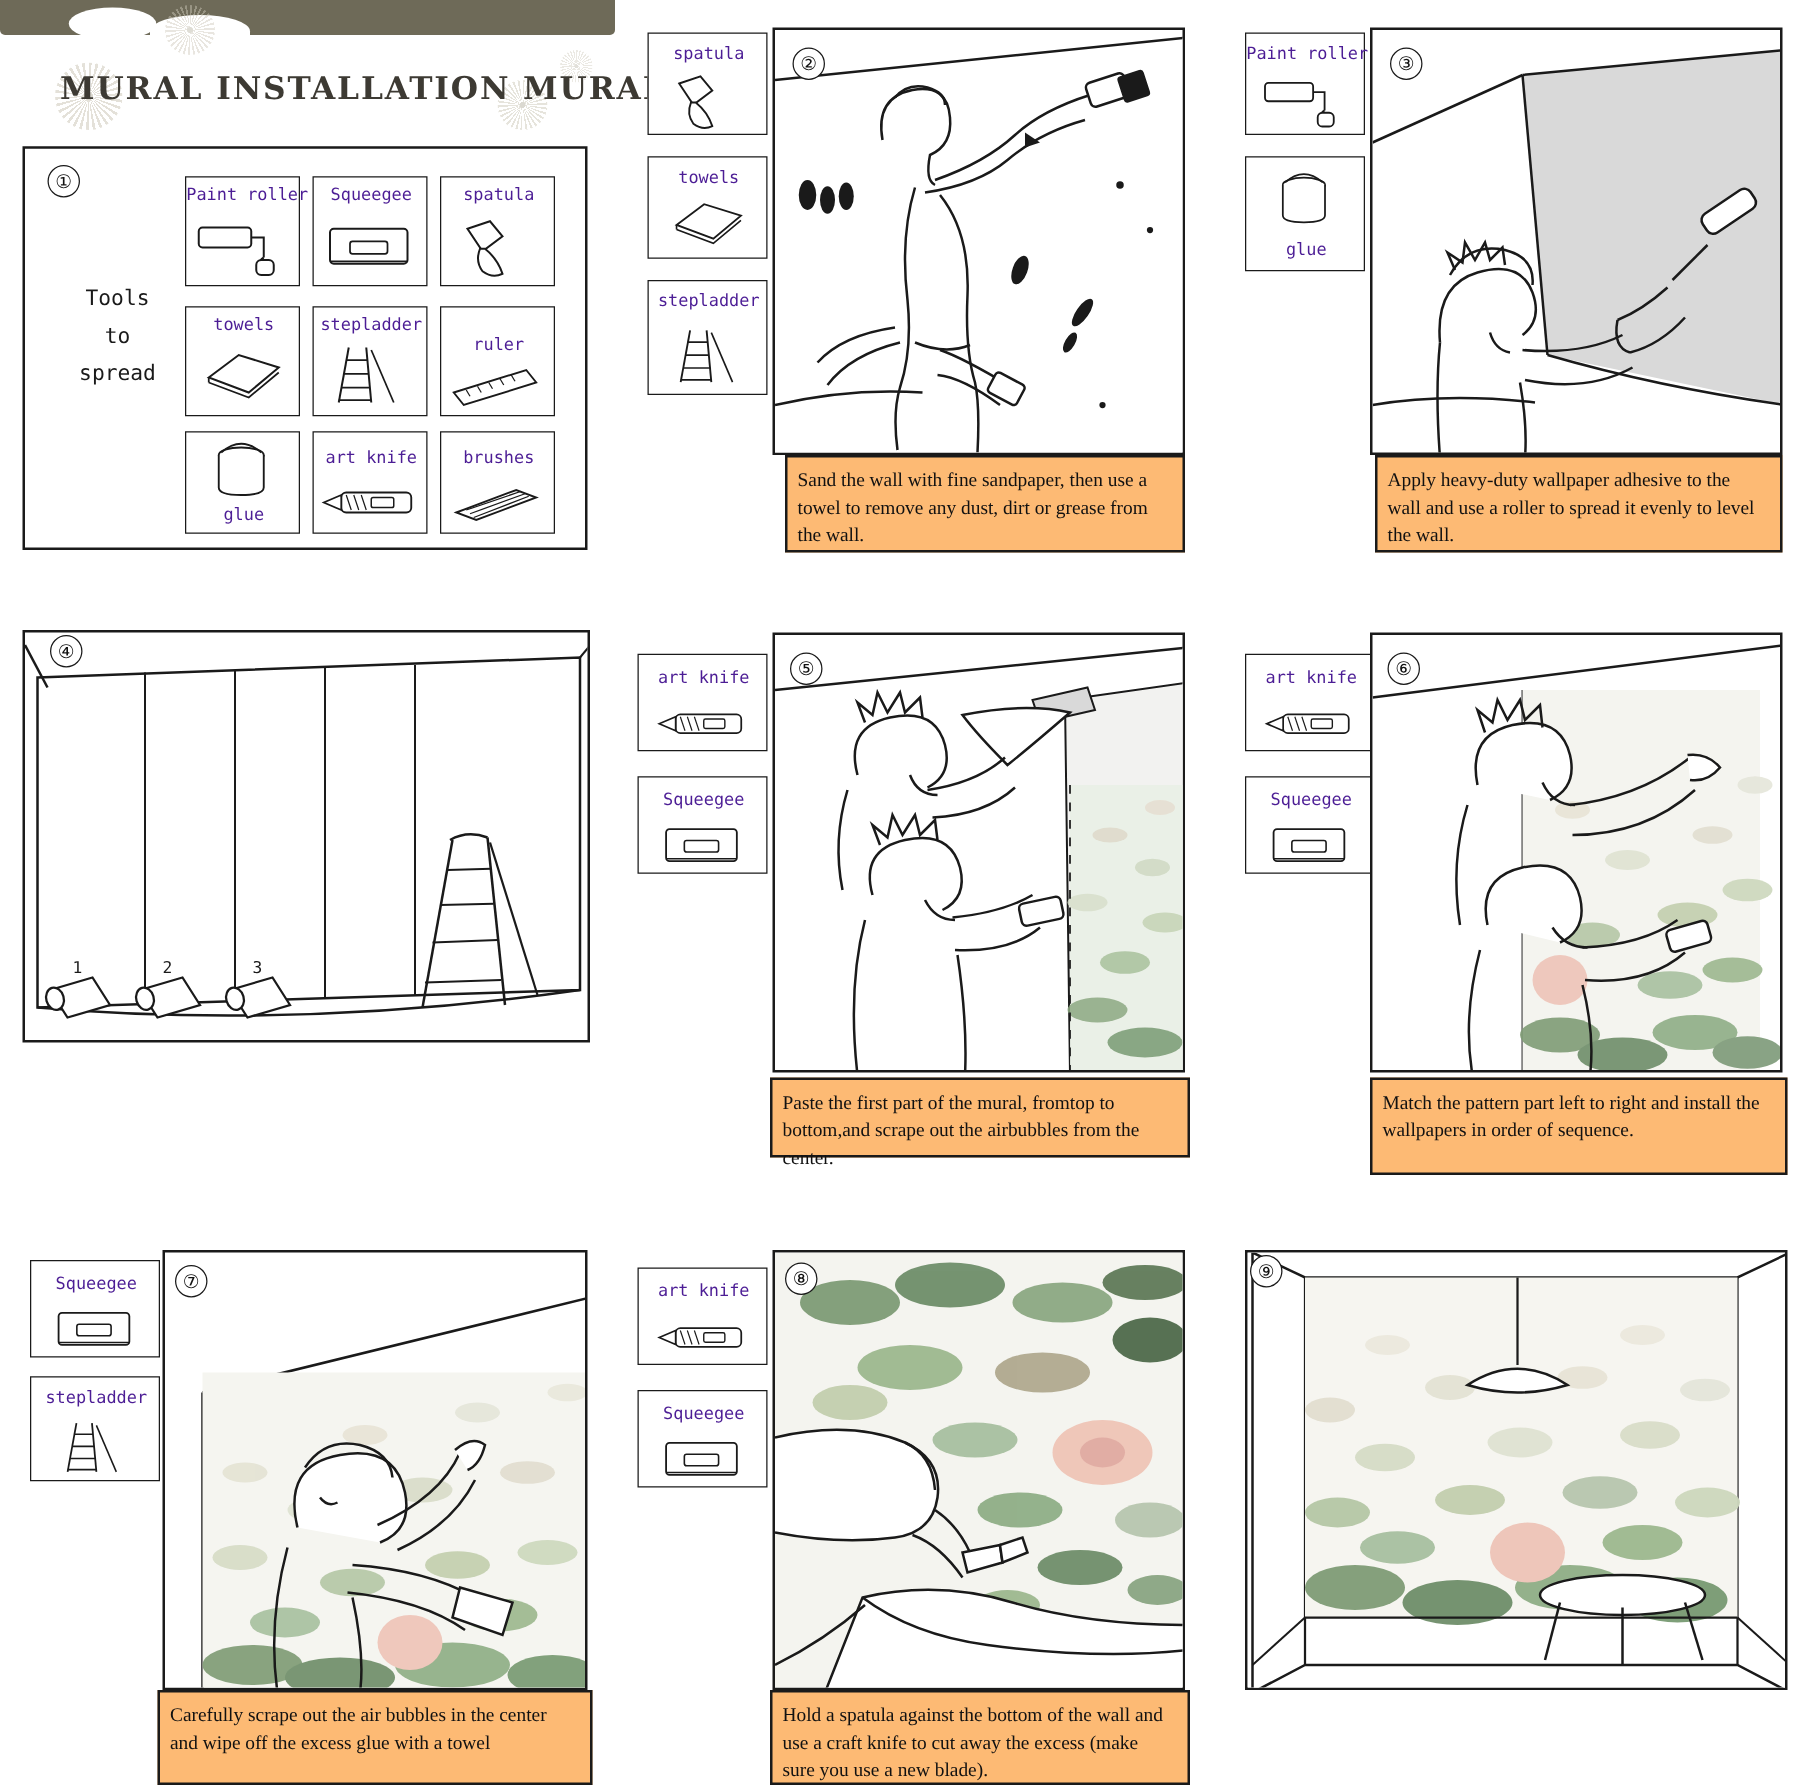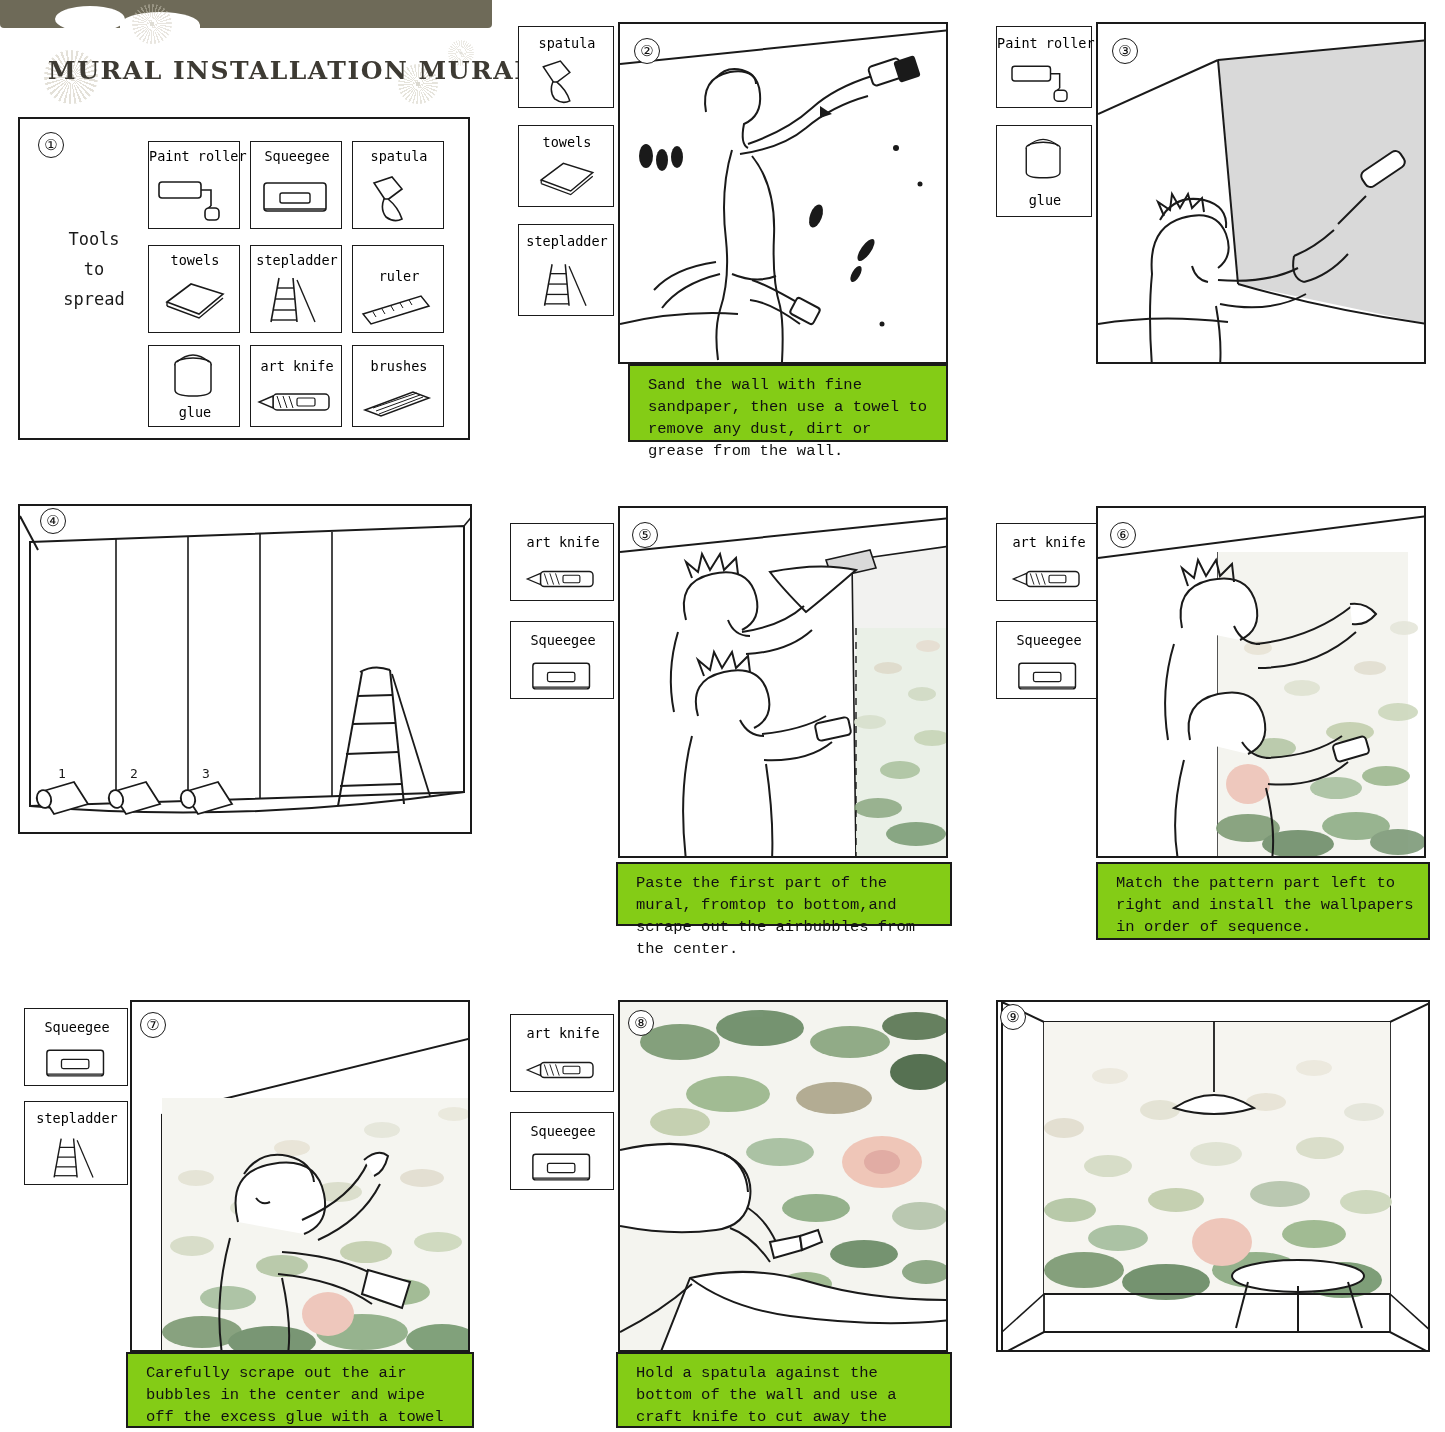--- a/index.html
+++ b/index.html
@@ -61,46 +61,46 @@
   .df2 { left: 132px; top: 4px; width: 40px; height: 40px; opacity:.45;}
   .df3 { left: 398px; top: 64px; width: 40px; height: 40px; opacity:.5;}
   .df4 { left: 448px; top: 40px; width: 26px; height: 26px; opacity:.4;}
 
   
   .box { position: absolute; border: 2px solid #1a1a1a; background: #fff; }
 
   .caption {
     position: absolute;
     border: 2px solid #1a1a1a;
-    background: #84cc16;
-    font-family: Liberation Mono, monospace;
+    background: #fdba74;
+    font-family: Liberation Serif, serif;
     font-size: 15.5px;
     line-height: 1.42;
     color: #111;
-    padding: 8px 10px 8px 18px;
+    padding: 8px 10px 8px 8px;
   }
 
   .circnum {
     position: absolute;
     width: 26px; height: 26px;
     border: 1.8px solid #1a1a1a;
     border-radius: 50%;
     font-family: "Liberation Sans", sans-serif;
     font-size: 15px;
     display: flex; align-items: center; justify-content: center;
     background: #fff;
     color: #111;
     z-index: 5;
   }
 
   .toollabel {
     position: absolute;
     font-family: "DejaVu Sans Mono", monospace;
     font-size: 13.5px;
-    color: #000000;
+    color: #4c1d95;
     text-align: center;
     white-space: nowrap;
   }
   .toolbox { position: absolute; border: 1.8px solid #1a1a1a; background: #fff; }
 
   .mono { font-family: "DejaVu Sans Mono", monospace; }
 
   
   .gl { position: absolute; }
 
@@ -321,20 +321,21 @@
       <path d="M206 258 q24 -6 44 -28" fill="none" stroke="#1a1a1a" stroke-width="2"></path>
       <path d="M196 232 q-4 22 10 26" fill="none" stroke="#1a1a1a" stroke-width="2"></path>
       <path d="M240 200 L268 172" stroke="#1a1a1a" stroke-width="2" fill="none"></path>
       <rect x="262" y="136" width="46" height="18" rx="6" transform="rotate(-34 285 145)" fill="#fff" stroke="#1a1a1a" stroke-width="2"></rect>
       <path d="M54 250 q-4 40 0 92" fill="none" stroke="#1a1a1a" stroke-width="2"></path>
       <path d="M118 282 q6 34 4 60" fill="none" stroke="#1a1a1a" stroke-width="2"></path>
       <path d="M0 300 q60 -10 130 -2" fill="none" stroke="#1a1a1a" stroke-width="2"></path>
     </svg>
   </div>
   <div class="circnum" style="left:1112px; top:38px;">③</div>
+  <div class="caption" style="left:1100px; top:364px; width:326px; height:78px;">Apply heavy-duty wallpaper adhesive to the wall and use a roller to spread it evenly to level the wall.</div>
 
   <div class="box scene" style="left:18px; top:504px; width:454px; height:330px;">
     <svg width="454" height="330" viewBox="0 0 454 330">
       <path d="M10 36 L444 20 L444 286 L10 300 Z" fill="#fff" stroke="#1a1a1a" stroke-width="2"></path>
       <path d="M0 10 L18 44" stroke="#1a1a1a" stroke-width="2" fill="none"></path>
       <path d="M444 20 L454 8" stroke="#1a1a1a" stroke-width="1.6" fill="none"></path>
       <line x1="96" y1="32" x2="96" y2="296" stroke="#1a1a1a" stroke-width="1.6"></line>
       <line x1="168" y1="30" x2="168" y2="294" stroke="#1a1a1a" stroke-width="1.6"></line>
       <line x1="240" y1="28" x2="240" y2="292" stroke="#1a1a1a" stroke-width="1.6"></line>
       <line x1="312" y1="26" x2="312" y2="290" stroke="#1a1a1a" stroke-width="1.6"></line>

